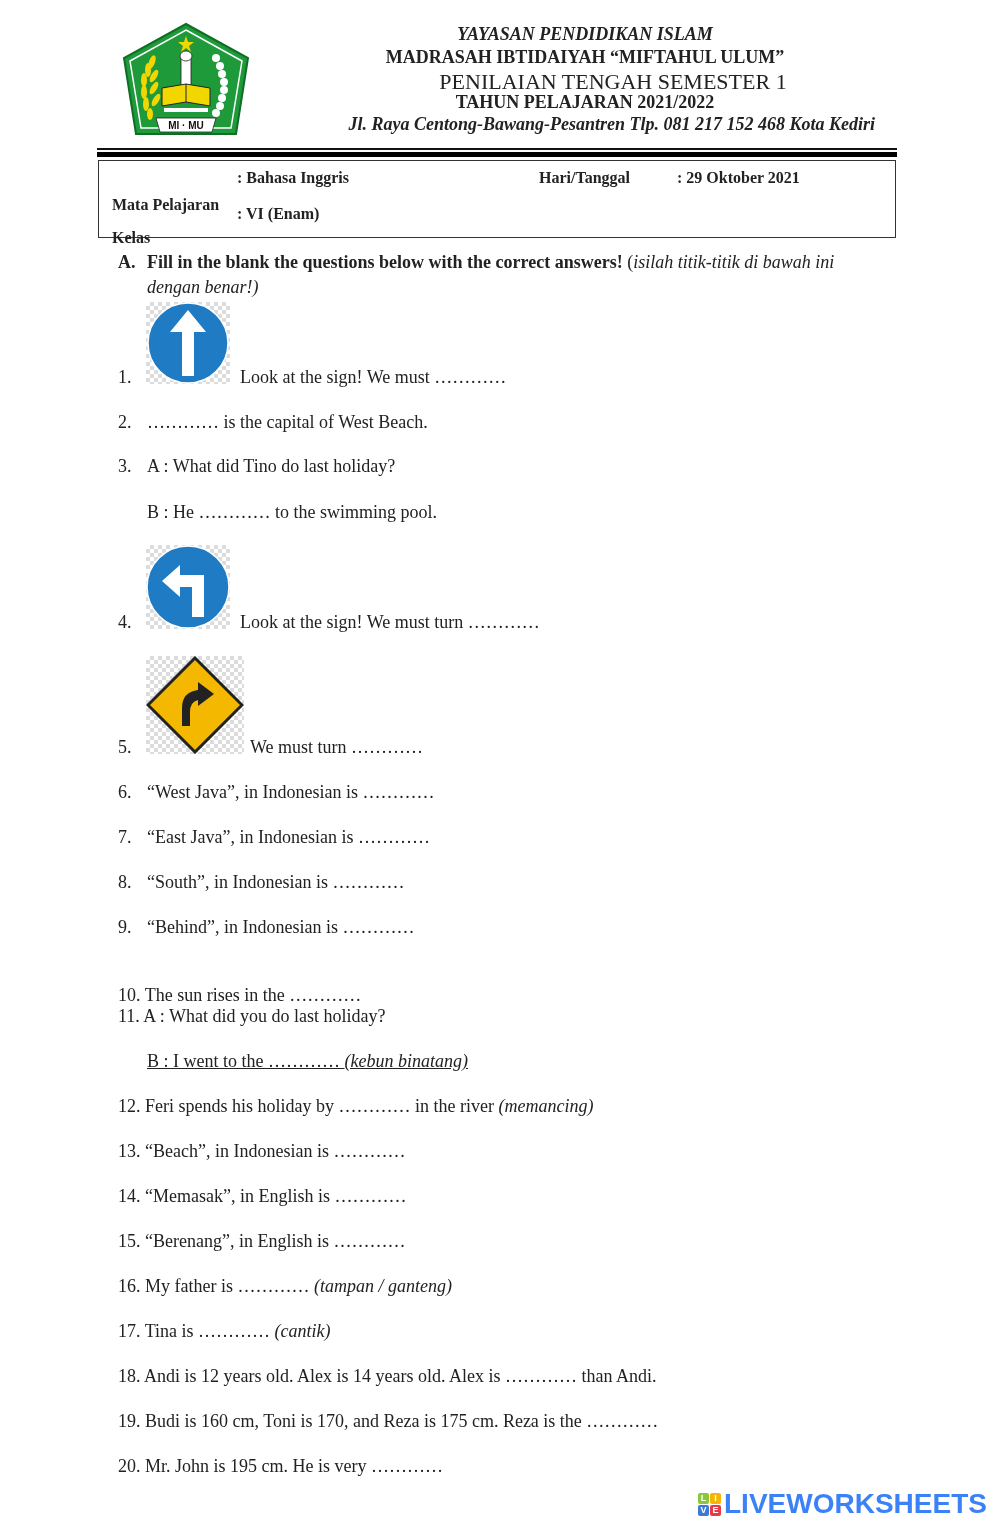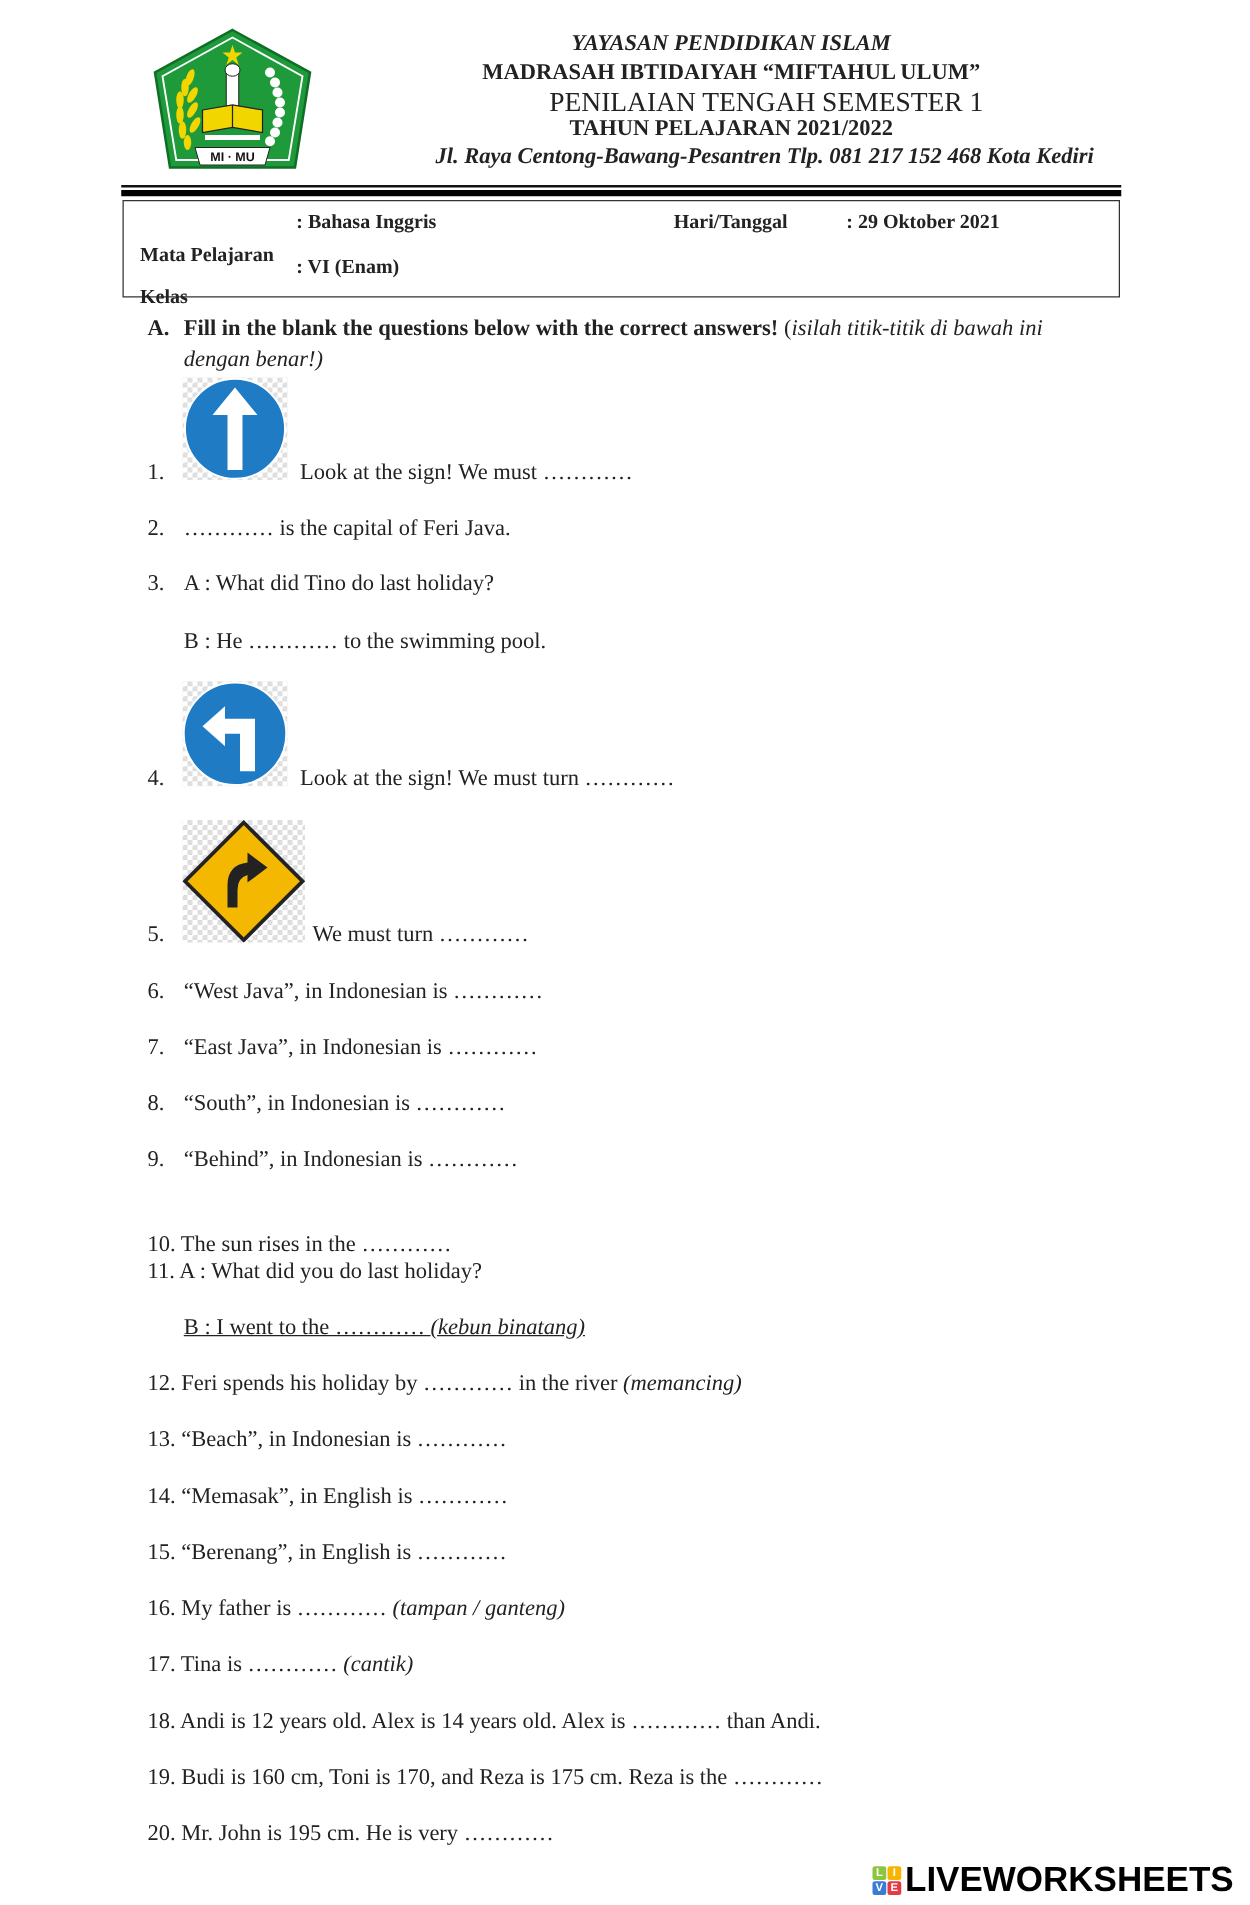--- a/index.html
+++ b/index.html
@@ -118,21 +118,21 @@
     <circle cx="42" cy="41" r="40" fill="#1f7bc4" stroke="#ffffff" stroke-width="1.5"></circle>
     <polygon points="42,8 60,30 48,30 48,74 36,74 36,30 24,30" fill="#ffffff"></polygon>
   </svg>
 </div>
 <div class="q" style="top:367px;">
   <span class="num">1.</span>
 </div>
 <div class="q" style="left:240px; top:367px;">Look at the sign! We must …………</div>
 
 <div class="q" style="top:412px;">
-  <span class="num">2.</span><span>…………  is the capital of Feri Java.</span>
+  <span class="num">2.</span><span>…………  is the capital of West Beach.</span>
 </div>
 
 <div class="q" style="top:456px;">
   <span class="num">3.</span><span>A : What did Tino do last holiday?</span>
 </div>
 <div class="indent" style="top:502px;">B : He ………… to the swimming pool.</div>
 
 <div class="sign checker" style="left:146px; top:545px; width:84px; height:84px;">
   <svg width="84" height="84" viewBox="0 0 84 84">
     <circle cx="42" cy="42" r="41" fill="#1f7bc4" stroke="#ffffff" stroke-width="1.5"></circle>
@@ -210,14 +210,14 @@
   <span class="num-wide">20.</span> <span>Mr. John is 195 cm. He is very …………</span>
 </div>
 
 <div class="lw">
   <div class="lw-cubes">
     <span class="lw-cube" style="background:#8cc63f;">L</span>
     <span class="lw-cube" style="background:#f7b500;">I</span>
     <span class="lw-cube" style="background:#3a7bd5;">V</span>
     <span class="lw-cube" style="background:#e63946;">E</span>
   </div>
-  <span class="lw-text" style="color:#000000;">LIVEWORKSHEETS</span>
+  <span class="lw-text" style="color:#3b82f6;">LIVEWORKSHEETS</span>
 </div>
 
 </body></html>

